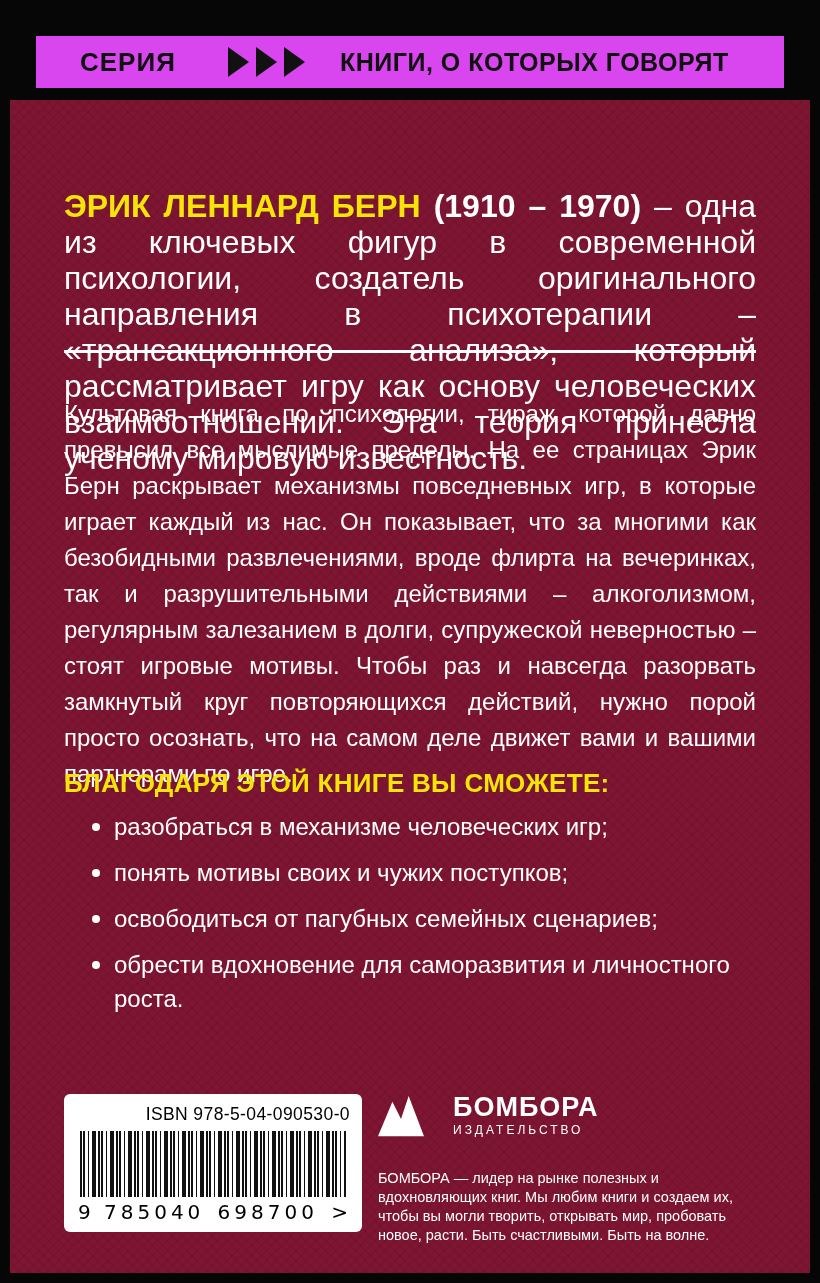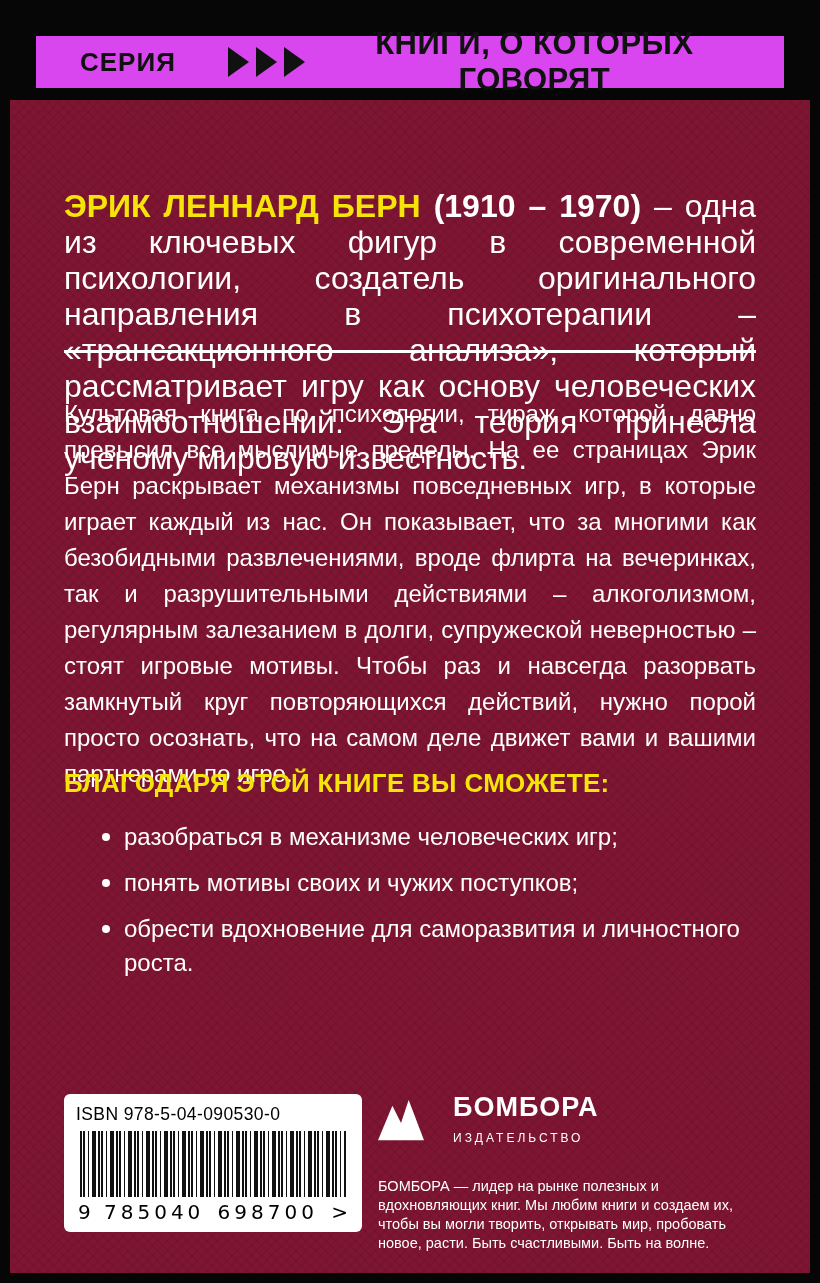--- a/index.html
+++ b/index.html
@@ -12,21 +12,21 @@
   
   .series-bar {
     position:absolute; left:36px; top:36px; width:748px; height:52px;
     background:#d946ef; display:flex; align-items:center;
     box-sizing:border-box; padding-left:44px;
   }
   .series-label { font-size:26px; font-weight:bold; color:#111; letter-spacing:1px; }
   .series-arrows { display:flex; gap:7px; margin-left:52px; }
   .tri { width:0; height:0; border-top:15px solid transparent;
          border-bottom:15px solid transparent; border-left:21px solid #111; }
-  .series-title { flex:1; text-align:center; font-size:31px; font-weight:bold;
+  .series-title { flex:1; text-align:center; font-size:25px; font-weight:bold;
                   color:#111; letter-spacing:0.5px; padding-right:20px; }
 
   
   .panel {
     position:absolute; left:10px; top:100px; width:800px; height:1173px;
     background-color:#7e1532;
     background-image:
       repeating-linear-gradient(45deg, rgba(0,0,0,0.05) 0 2px, rgba(0,0,0,0) 2px 7px),
       repeating-linear-gradient(135deg, rgba(0,0,0,0.05) 0 2px, rgba(0,0,0,0) 2px 7px);
   }
@@ -38,49 +38,49 @@
 
   .divider { position:absolute; left:54px; top:250px; width:692px; height:3px; background:#fff; }
 
   .description { position:absolute; left:54px; top:272px; width:692px;
                  color:#fff; font-size:24px; line-height:36px; text-align:justify; }
 
   .benefits-heading { position:absolute; left:54px; top:668px;
                       color:#f5e40a; font-size:26px; font-weight:bold; letter-spacing:0.3px; }
 
   .benefits-list { position:absolute; left:54px; top:708px; width:700px;
-                   list-style:none; margin:12px; padding:0; }
+                   list-style:none; margin:2px; padding:0; }
   .benefits-list li { display:flex; margin-bottom:12px;
                       color:#fff; font-size:24px; line-height:34px; }
   .bullet { flex:0 0 8px; width:8px; height:8px; border-radius:50%;
             background:#fff; margin:13px 14px 0 26px; }
 
   
   .bottom { position:absolute; left:54px; top:994px; width:716px; display:flex; gap:16px; }
 
   .barcode-box { width:298px; height:138px; background:#fff; border-radius:6px;
                  box-sizing:border-box; padding:10px 12px 8px;
                  display:flex; flex-direction:column; }
-  .isbn { color:#000; font-size:17.5px; text-align:left; letter-spacing:0.4px; }
+  .isbn { color:#000; font-size:17.5px; text-align:right; letter-spacing:0.4px; }
   .bars { flex:1; margin:6px 4px 3px;
           background-image: repeating-linear-gradient(90deg,
             #111 0 2px, transparent 2px 3px,
             #111 3px 5px, transparent 5px 8px,
             #111 8px 9px, transparent 9px 12px,
             #111 12px 16px, transparent 16px 18px); }
   .barcode-digits { display:flex; justify-content:space-between; align-items:flex-end;
                     color:#000; font-size:20px; padding:0 2px;
                     font-family:"DejaVu Sans", sans-serif; }
   .barcode-digits .grp { letter-spacing:4px; }
 
   .publisher { flex:1; color:#fff; }
   .pub-head { display:flex; align-items:center; gap:29px; }
   .pub-icon svg { display:block; }
   .pub-name { font-size:27px; font-weight:bold; letter-spacing:1px; line-height:26px; }
-  .pub-sub  { font-size:12px; letter-spacing:3px; margin-top:11px; }
+  .pub-sub  { font-size:12px; letter-spacing:3px; margin-top:3px; }
   .pub-about { margin-top:32px; width:392px; font-size:14.5px; line-height:19px; }
 </style>
 </head>
 <body>
 
 <div class="cover">
 
   <div class="series-bar">
     <span class="series-label">СЕРИЯ</span>
     <span class="series-arrows">
@@ -102,20 +102,24 @@
     <div class="benefits-heading">БЛАГОДАРЯ ЭТОЙ КНИГЕ ВЫ СМОЖЕТЕ:</div>
 
     <ul class="benefits-list">
       <li>
         <span class="bullet"></span>
         <span>разобраться в механизме человеческих игр;</span>
       </li>
       <li>
         <span class="bullet"></span>
         <span>понять мотивы своих и чужих поступков;</span>
+      </li>
+      <li>
+        <span class="bullet"></span>
+        <span>освободиться от пагубных семейных сценариев;</span>
       </li>
       <li>
         <span class="bullet"></span>
         <span>обрести вдохновение для саморазвития и личностного роста.</span>
       </li>
     </ul>
 
     <div class="bottom">
 
       <div class="barcode-box">

